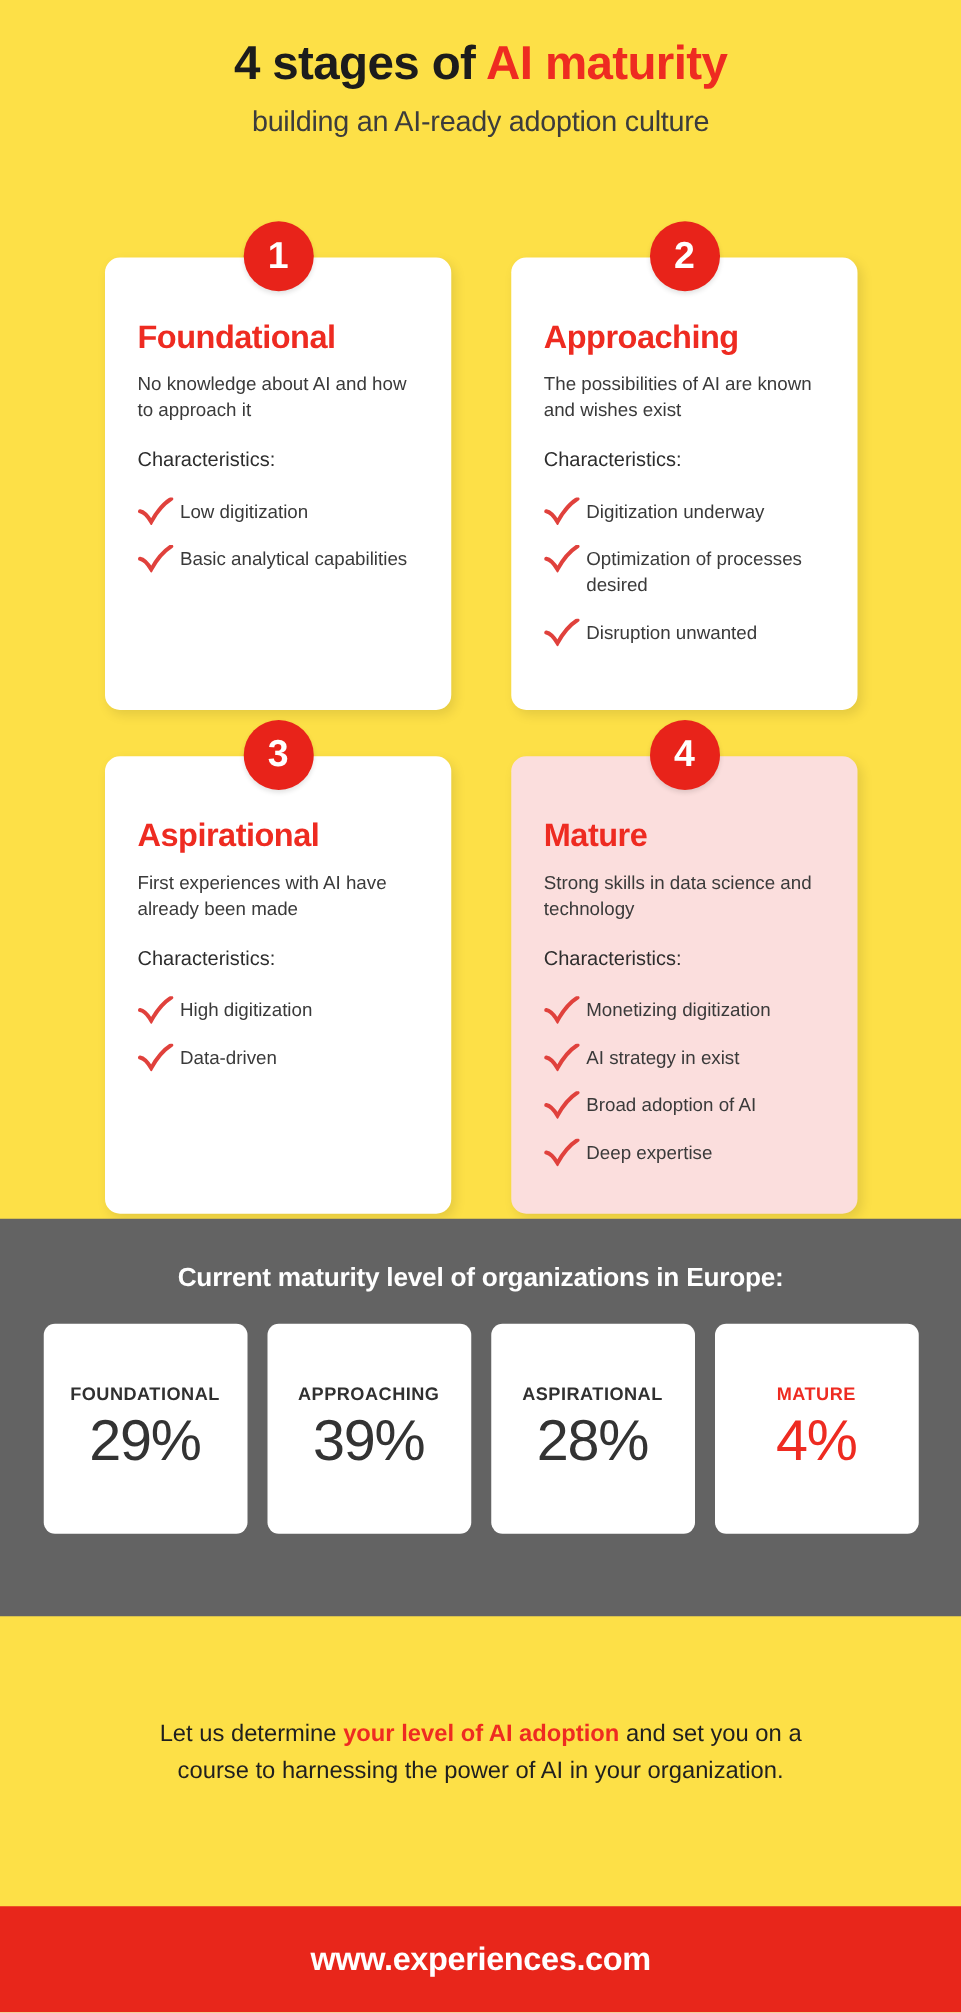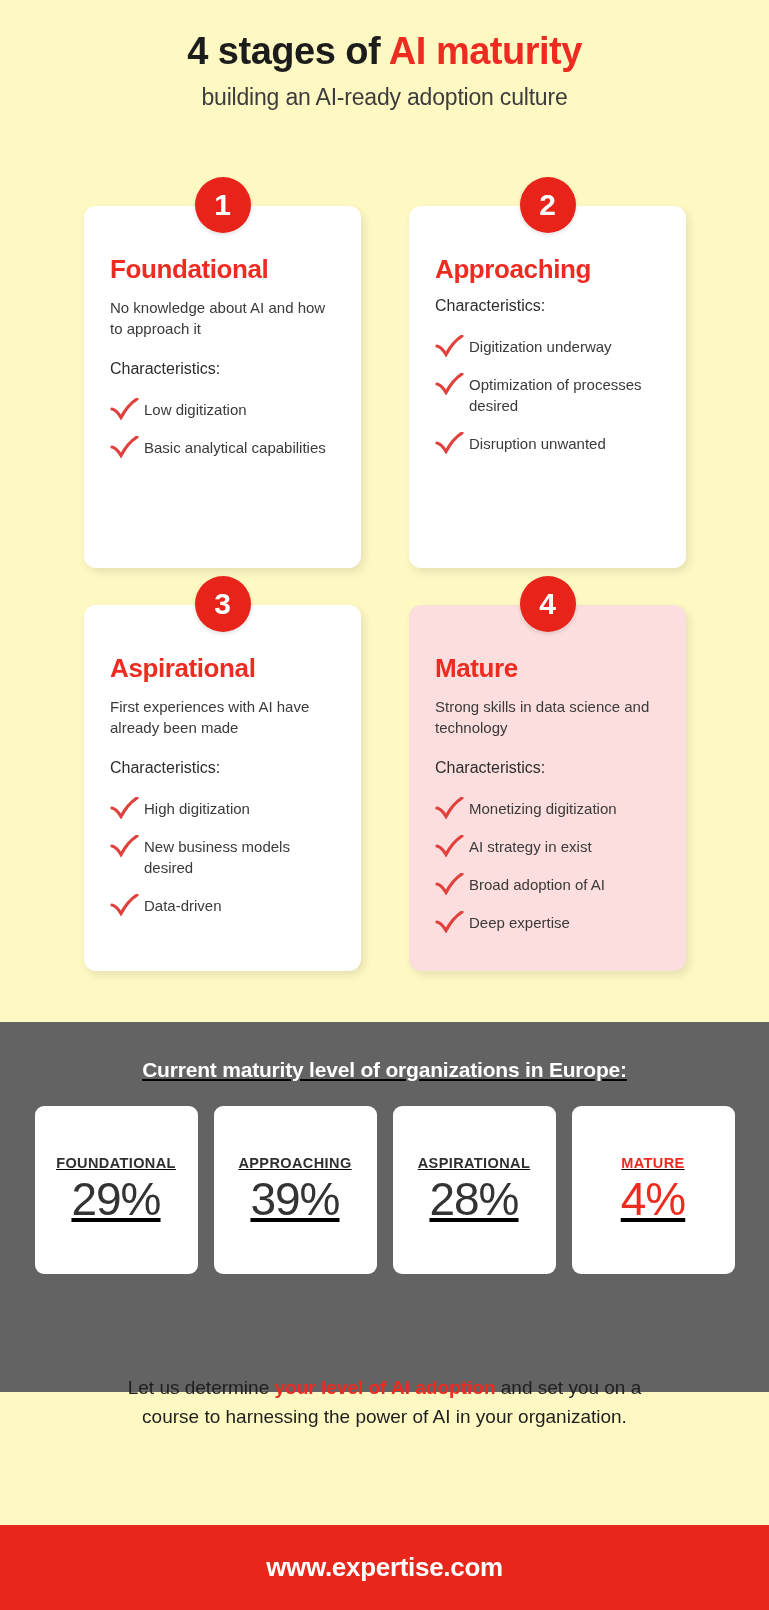--- a/index.html
+++ b/index.html
@@ -9,21 +9,21 @@
     height: 1610px;
     background: #EFEFEF;
     font-family: "Liberation Sans", sans-serif;
     -webkit-font-smoothing: antialiased;
   }
 
   #page {
     position: relative;
     width: 769px;
     height: 1610px;
-    background: #fef9c3;
+    background: #fde047;
     overflow: hidden;
   }
 
   
   .header {
     padding-top: 30px;
     text-align: center;
   }
   .title {
     font-size: 38px;
@@ -120,25 +120,24 @@
     font-size: 15px;
     line-height: 1.4;
     color: #3A3A3A;
     padding-top: 1px;
   }
 
   
   .stats-band {
     position: absolute;
     left: 0;
-    top: 1022px;
-    width: 769px;
-    height: 370px;
+    top: 975px;
+    width: 769px;
+    height: 318px;
     background: #636363;
-    text-decoration: underline;
   }
   .stats-heading {
     text-align: center;
     color: #FFFFFF;
     font-size: 21px;
     font-weight: bold;
     padding-top: 36px;
     letter-spacing: -0.2px;
   }
   .stat-boxes {
@@ -251,20 +250,21 @@
                 </svg>
               </span>
             <span class="feature-text">Basic analytical capabilities</span>
           </li>
         </ul>
       </div>
 
       <div class="card">
         <div class="badge">2</div>
         <div class="card-title">Approaching</div>
+        <div class="card-desc">The possibilities of AI are known and wishes exist</div>
         <div class="char-label">Characteristics:</div>
         <ul class="feature-list">
           <li class="feature">
             <span class="check-icon">
                 <svg width="34" height="22" viewBox="0 0 34 22">
                   <path d="M2 11 C5 11.5, 8 14.5, 11 19.5 C14.5 13, 20 5.5, 27 1" stroke="#E0413C" stroke-width="3.2" fill="none" stroke-linecap="round"></path>
                 </svg>
               </span>
             <span class="feature-text">Digitization underway</span>
           </li>
@@ -304,28 +304,20 @@
                 </svg>
               </span>
             <span class="feature-text">High digitization</span>
           </li>
           <li class="feature">
             <span class="check-icon">
                 <svg width="34" height="22" viewBox="0 0 34 22">
                   <path d="M2 11 C5 11.5, 8 14.5, 11 19.5 C14.5 13, 20 5.5, 27 1" stroke="#E0413C" stroke-width="3.2" fill="none" stroke-linecap="round"></path>
                 </svg>
               </span>
-            <span class="feature-text">New business models desired</span>
-          </li>
-          <li class="feature">
-            <span class="check-icon">
-                <svg width="34" height="22" viewBox="0 0 34 22">
-                  <path d="M2 11 C5 11.5, 8 14.5, 11 19.5 C14.5 13, 20 5.5, 27 1" stroke="#E0413C" stroke-width="3.2" fill="none" stroke-linecap="round"></path>
-                </svg>
-              </span>
             <span class="feature-text">Data-driven</span>
           </li>
         </ul>
       </div>
 
       <div class="card pink">
         <div class="badge">4</div>
         <div class="card-title">Mature</div>
         <div class="card-desc">Strong skills in data science and technology</div>
         <div class="char-label">Characteristics:</div>
@@ -388,16 +380,16 @@
         <div class="stat-value">4%</div>
       </div>
     </div>
   </div>
 
   <div class="cta">
     <p class="cta-text"><span>Let us determine </span><span class="accent">your level of AI adoption</span><span> and set you on a course to harnessing the power of AI in your organization.</span></p>
   </div>
 
   <div class="footer">
-    <a class="footer-url">www.expertise.com</a>
+    <a class="footer-url">www.experiences.com</a>
   </div>
 
 </div>
 
 </body></html>

